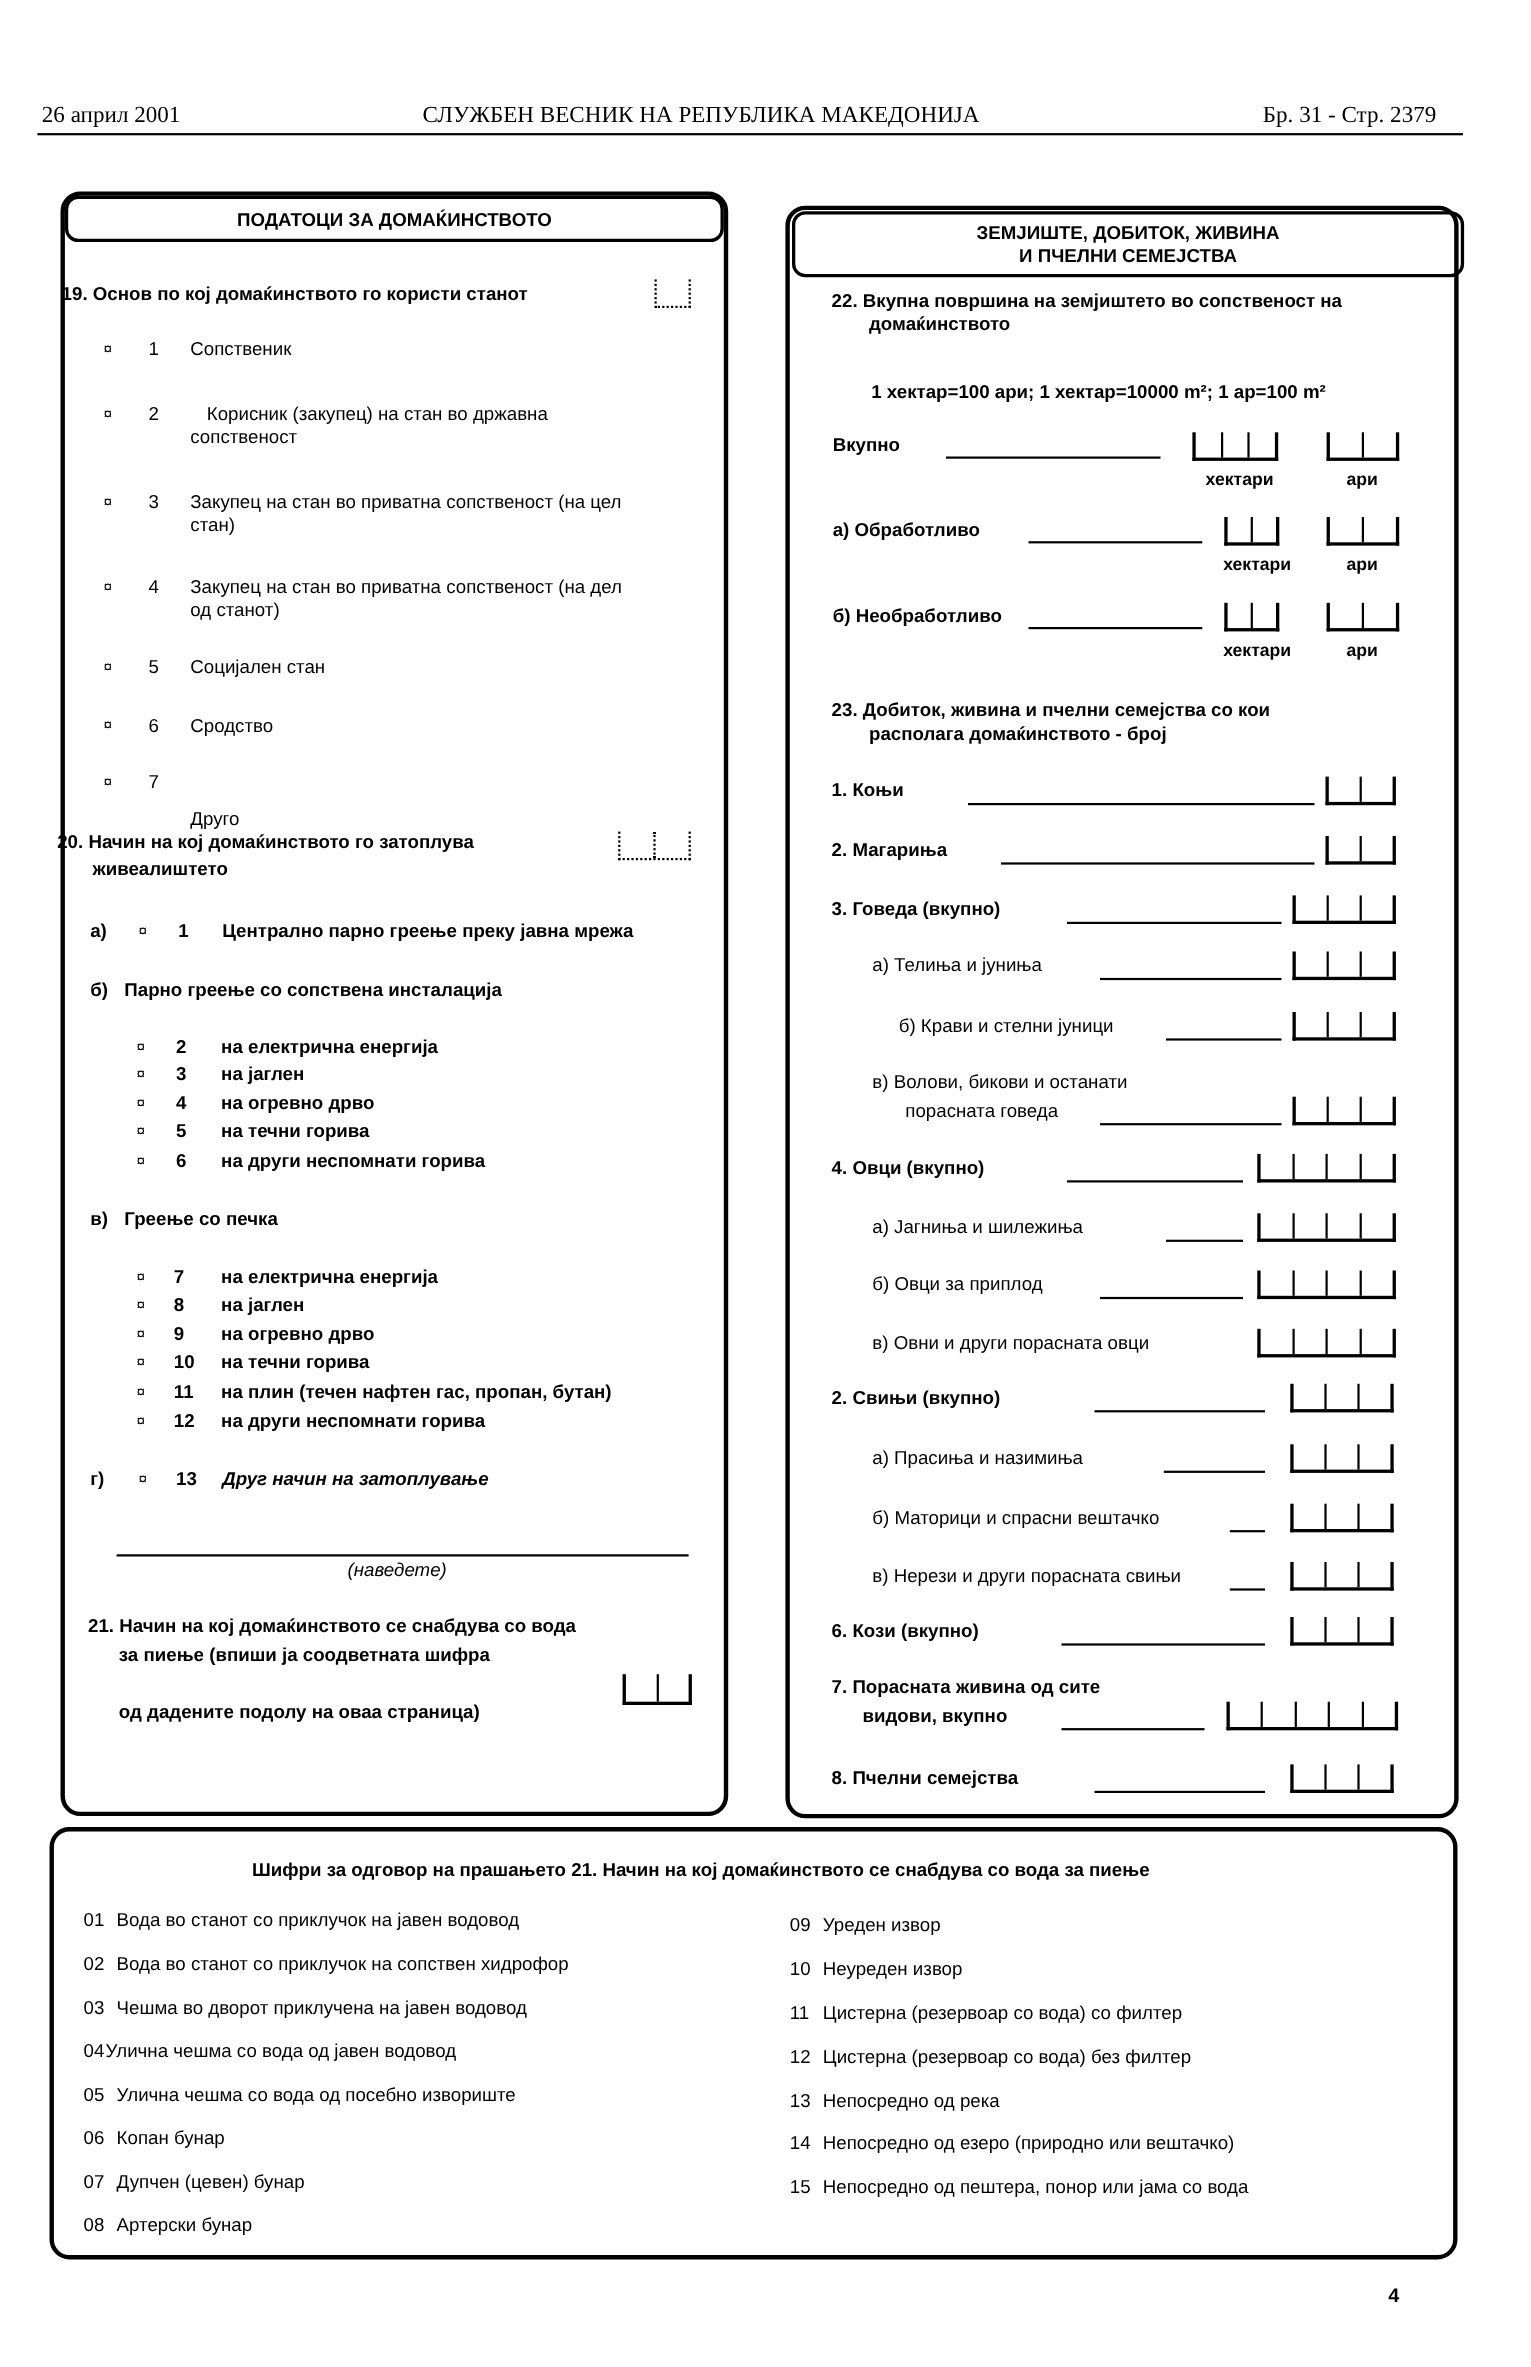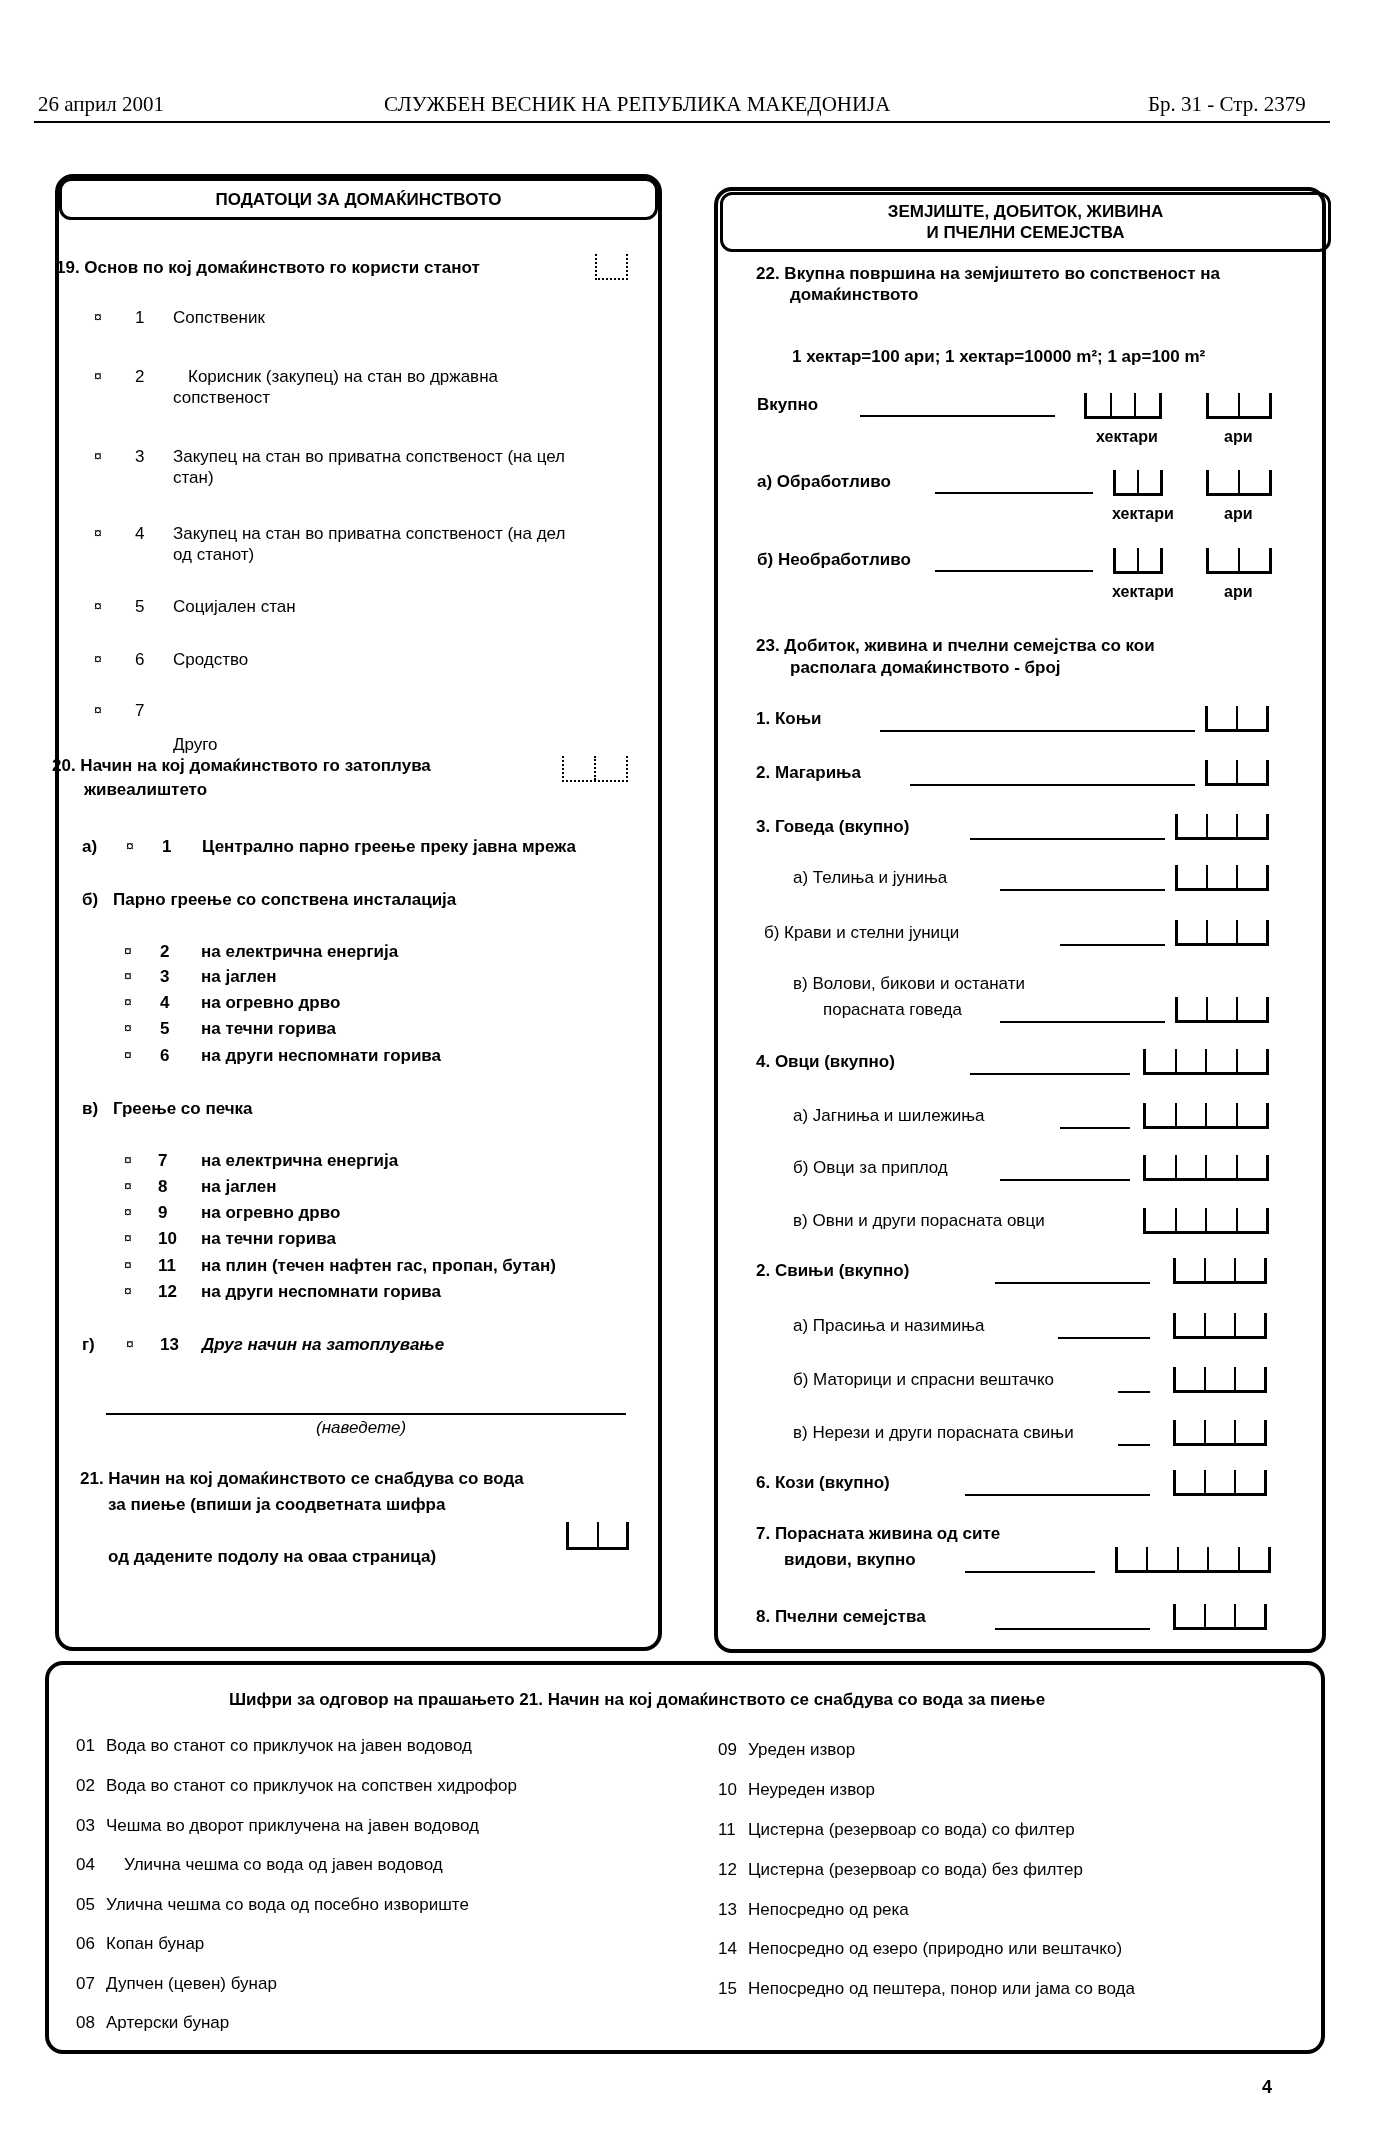--- a/index.html
+++ b/index.html
@@ -215,21 +215,21 @@
       <span></span>
       <span></span>
     </div>
     <div class="abs t" style="left:793px; top:868px;">а)  Телиња и јунињa</div>
     <div class="line" style="left:1000px; top:889px; width:165px;"></div>
     <div class="cells" style="left:1175px; top:865px; width:94px; height:26px;">
       <span></span>
       <span></span>
       <span></span>
     </div>
-    <div class="abs t" style="left:764px; top:923px;text-align:center;">б)  Крави и стелни јуници</div>
+    <div class="abs t" style="left:817px; top:923px;text-align:center;">б)  Крави и стелни јуници</div>
     <div class="line" style="left:1060px; top:944px; width:105px;"></div>
     <div class="cells" style="left:1175px; top:920px; width:94px; height:26px;">
       <span></span>
       <span></span>
       <span></span>
     </div>
     <div class="abs t" style="left:793px; top:974px;">в)  Волови, бикови и останати</div>
     <div class="abs t" style="left:823px; top:1000px;">порасната говеда</div>
     <div class="line" style="left:1000px; top:1021px; width:165px;"></div>
     <div class="cells" style="left:1175px; top:997px; width:94px; height:26px;">
@@ -325,21 +325,21 @@
 <div class="box" style="left:45px; top:1661px; width:1280px; height:393px;"></div>
 <div class="abs q" style="left:229px; top:1690px;">Шифри за одговор на прашањето 21. Начин на кој домаќинството се снабдува со вода за пиење</div>
 <div id="codes-left">
     <div class="abs t" style="left:76px; top:1736px;">01</div>
     <div class="abs t" style="left:106px; top:1736px;">Вода во станот со приклучок на јавен водовод</div>
     <div class="abs t" style="left:76px; top:1776px;">02</div>
     <div class="abs t" style="left:106px; top:1776px;">Вода во станот со приклучок на сопствен  хидрофор</div>
     <div class="abs t" style="left:76px; top:1816px;">03</div>
     <div class="abs t" style="left:106px; top:1816px;">Чешма во дворот приклучена на јавен  водовод</div>
     <div class="abs t" style="left:76px; top:1855px;">04</div>
-    <div class="abs t" style="left:124px; top:1855px;">Улична чешма со вода од јавен водовод</div>
+    <div class="abs t" style="left:96px; top:1855px;">Улична чешма со вода од јавен водовод</div>
     <div class="abs t" style="left:76px; top:1895px;">05</div>
     <div class="abs t" style="left:106px; top:1895px;">Улична чешма со вода од посебно извориште</div>
     <div class="abs t" style="left:76px; top:1934px;">06</div>
     <div class="abs t" style="left:106px; top:1934px;">Копан бунар</div>
     <div class="abs t" style="left:76px; top:1974px;">07</div>
     <div class="abs t" style="left:106px; top:1974px;">Дупчен (цевен) бунар</div>
     <div class="abs t" style="left:76px; top:2013px;">08</div>
     <div class="abs t" style="left:106px; top:2013px;">Артерски бунар</div>
   </div>
 <div id="codes-right">

